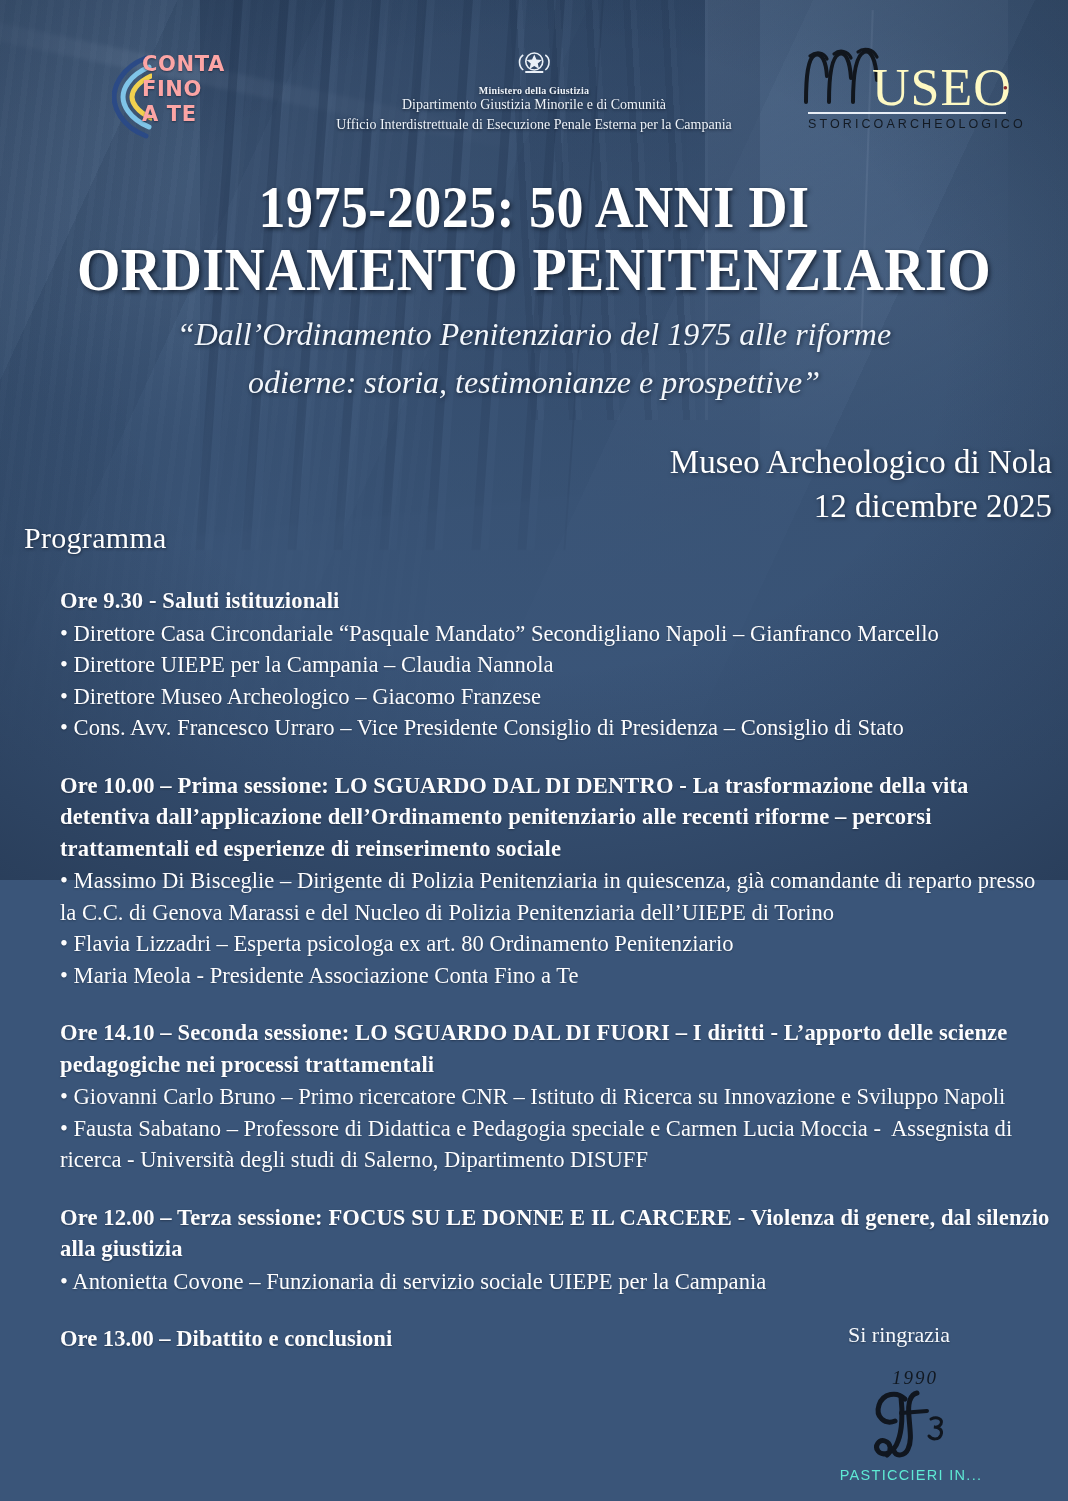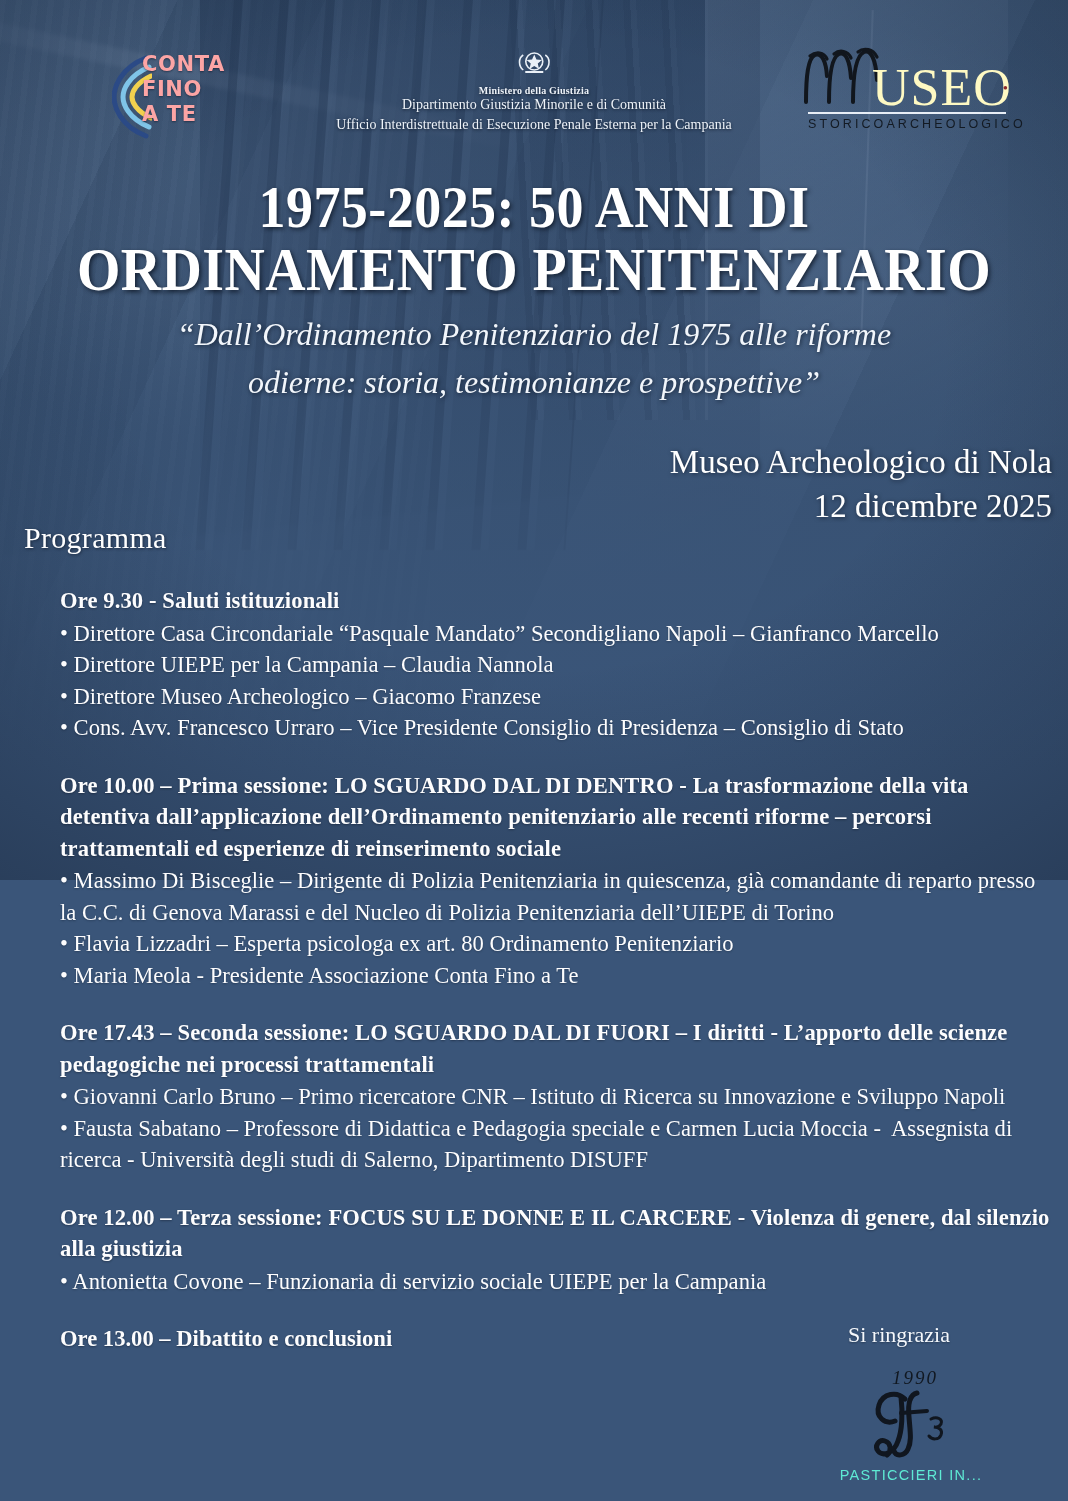--- a/index.html
+++ b/index.html
@@ -424,21 +424,21 @@
         <div class="item">• Direttore Museo Archeologico – Giacomo Franzese</div>
         <div class="item">• Cons. Avv. Francesco Urraro – Vice Presidente Consiglio di Presidenza – Consiglio di Stato</div>
       </div>
       <div class="block">
         <div class="sec-title">Ore 10.00 – Prima sessione: LO SGUARDO DAL DI DENTRO - La trasformazione della vita detentiva dall’applicazione dell’Ordinamento penitenziario alle recenti riforme – percorsi trattamentali ed esperienze di reinserimento sociale</div>
         <div class="item">• Massimo Di Bisceglie – Dirigente di Polizia Penitenziaria in quiescenza, già comandante di reparto presso la C.C. di Genova Marassi e del Nucleo di Polizia Penitenziaria dell’UIEPE di Torino</div>
         <div class="item">• Flavia Lizzadri – Esperta psicologa ex art. 80 Ordinamento Penitenziario</div>
         <div class="item">• Maria Meola - Presidente Associazione Conta Fino a Te</div>
       </div>
       <div class="block">
-        <div class="sec-title">Ore 17.43 – Seconda sessione: LO SGUARDO DAL DI FUORI – I diritti - L’apporto delle scienze pedagogiche nei processi trattamentali</div>
+        <div class="sec-title">Ore 14.10 – Seconda sessione: LO SGUARDO DAL DI FUORI – I diritti - L’apporto delle scienze pedagogiche nei processi trattamentali</div>
         <div class="item">• Giovanni Carlo Bruno – Primo ricercatore CNR – Istituto di Ricerca su Innovazione e Sviluppo Napoli</div>
         <div class="item">• Fausta Sabatano – Professore di Didattica e Pedagogia speciale e Carmen Lucia Moccia -  Assegnista di ricerca - Università degli studi di Salerno, Dipartimento DISUFF</div>
       </div>
       <div class="block">
         <div class="sec-title">Ore 12.00 – Terza sessione: FOCUS SU LE DONNE E IL CARCERE - Violenza di genere, dal silenzio alla giustizia</div>
         <div class="item">• Antonietta Covone – Funzionaria di servizio sociale UIEPE per la Campania</div>
       </div>
       <div class="closing">Ore 13.00 – Dibattito e conclusioni</div>
     </div>
 

